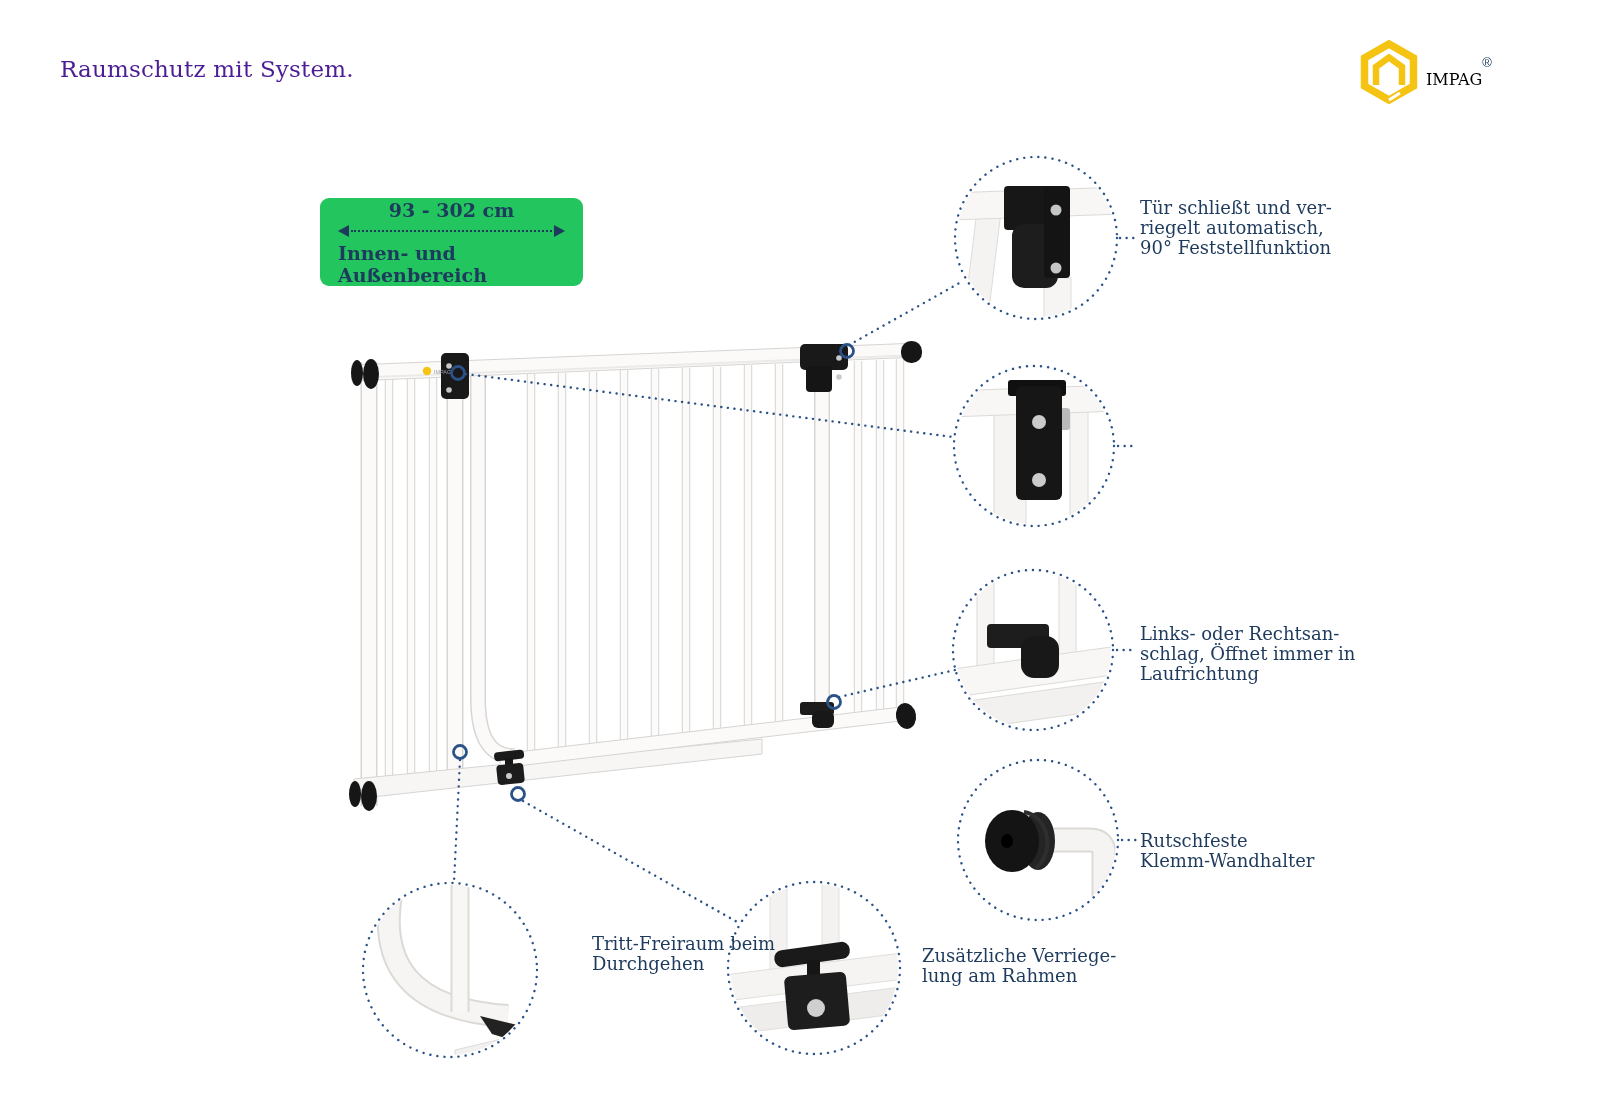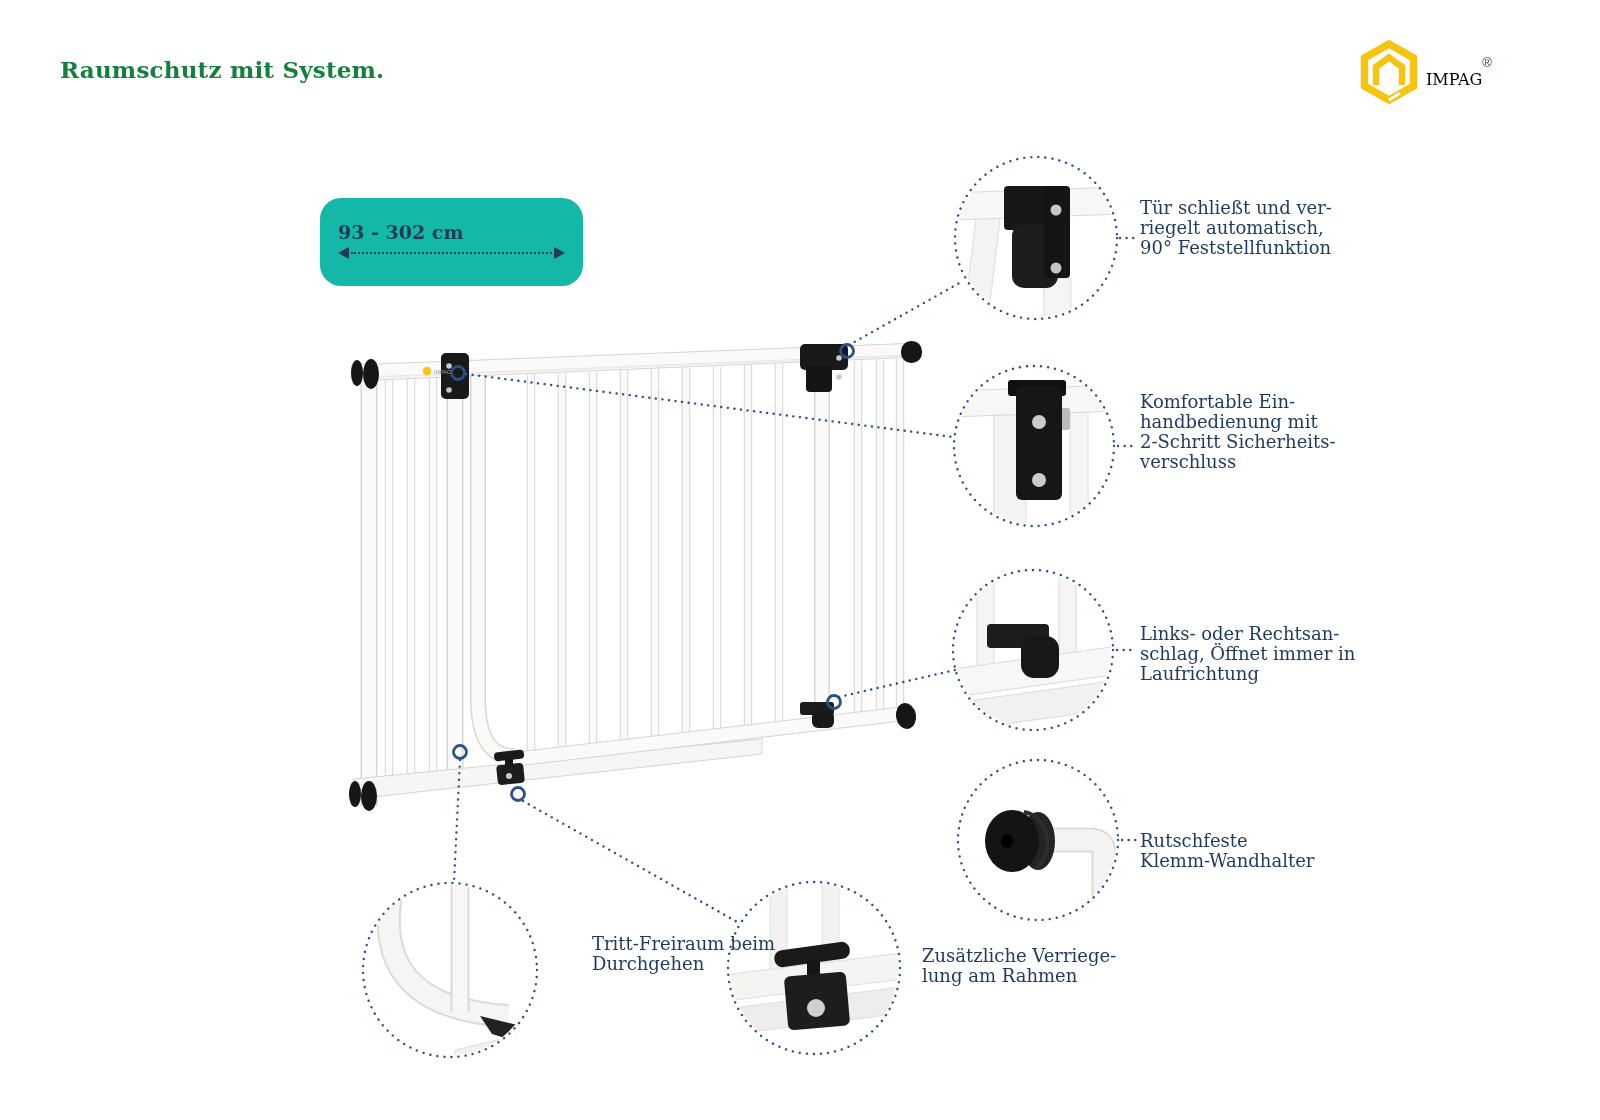--- a/index.html
+++ b/index.html
@@ -1,31 +1,31 @@
 <!DOCTYPE html>
 <html><head>
 <meta charset="utf-8">
 <style>
   * { margin:0; padding:0; box-sizing:border-box; }
   html,body { width:1600px; height:1120px; background:#ffffff; overflow:hidden;
               font-family:"DejaVu Serif", serif; }
   .stage { position:relative; width:1600px; height:1120px; background:#ffffff; }
 
-  .page-title { position:absolute; left:60px; top:56px; font-size:23px; font-weight:700;
-                color:#15803d; letter-spacing:.2px; }
+  .page-title { position:absolute; left:60px; top:56px; font-size:23px; font-weight:400;
+                color:#4c1d95; letter-spacing:.2px; }
 
   
   .logo { position:absolute; left:1360px; top:40px; display:flex; align-items:center; gap:8px; }
   .logo sup { font-family:"Liberation Sans", sans-serif; font-size:13px; color:#1E3A5C;
               vertical-align:18px; letter-spacing:0; }
 
   
   .badge { position:absolute; left:320px; top:198px; width:263px; height:88px;
-           background:#14b8a6; border-radius:21px; display:flex; flex-direction:column;
-           justify-content:center; align-items:flex-start; padding:8px 18px; }
+           background:#22c55e; border-radius:9px; display:flex; flex-direction:column;
+           justify-content:center; align-items:center; padding:8px 18px; }
   .badge .range { font-size:19px; color:#1E3A5C; font-weight:600; }
   .badge .arrow-row { display:flex; align-items:center; width:100%; margin:4px 0 5px 0; }
   .badge .tri-left { width:0; height:0; border-top:6px solid transparent; border-bottom:6px solid transparent;
                      border-right:11px solid #1E3A5C; }
   .badge .tri-right { width:0; height:0; border-top:6px solid transparent; border-bottom:6px solid transparent;
                       border-left:11px solid #1E3A5C; }
   .badge .dots { flex:1; height:0; border-top:2.6px dotted #1E3A5C; margin:0 2px; }
   .badge .area { font-size:19px; color:#1E3A5C; font-weight:600; }
 
   
@@ -59,20 +59,21 @@
     <span><span>IMPAG</span><sup>®</sup></span>
   </div>
 
   <div class="badge">
     <div class="range">93 - 302 cm</div>
     <div class="arrow-row">
       <span class="tri-left"></span>
       <span class="dots"></span>
       <span class="tri-right"></span>
     </div>
+    <div class="area">Innen- und Außenbereich</div>
   </div>
 
   <svg class="abs" style="left:0;top:0" width="1600" height="1120" viewBox="0 0 1600 1120">
     <g>
 
       <g stroke="#dbd9d7" stroke-width="8.5">
         <line x1="389" y1="379" x2="389" y2="777"></line>
           <line x1="411" y1="378" x2="411" y2="775"></line>
           <line x1="433" y1="377" x2="433" y2="772"></line>
         <line x1="531" y1="374" x2="531" y2="750"></line>
@@ -314,24 +315,20 @@
         <rect x="-28" y="6" width="62" height="54" rx="6" fill="#1d1d1d" transform="rotate(-5 3 33)"></rect>
         <circle cx="2" cy="40" r="9" fill="#cfcfcf"></circle>
       </g>
     </g>
     <circle cx="90" cy="90" r="86" fill="none" stroke="#2B5288" stroke-width="2.4" stroke-dasharray="0.1 7" stroke-linecap="round"></circle>
   </svg>
 
   <div class="callout c1">Tür schließt und ver-
 riegelt automatisch,
 90° Feststellfunktion</div>
-  <div class="callout c2">Komfortable Ein-
-handbedienung mit
-2-Schritt Sicherheits-
-verschluss</div>
   <div class="callout c3">Links- oder Rechtsan-
 schlag, Öffnet immer in
 Laufrichtung</div>
   <div class="callout c4">Rutschfeste
 Klemm-Wandhalter</div>
   <div class="callout c5">Tritt-Freiraum beim
 Durchgehen</div>
   <div class="callout c6">Zusätzliche Verriege-
 lung am Rahmen</div>
 

